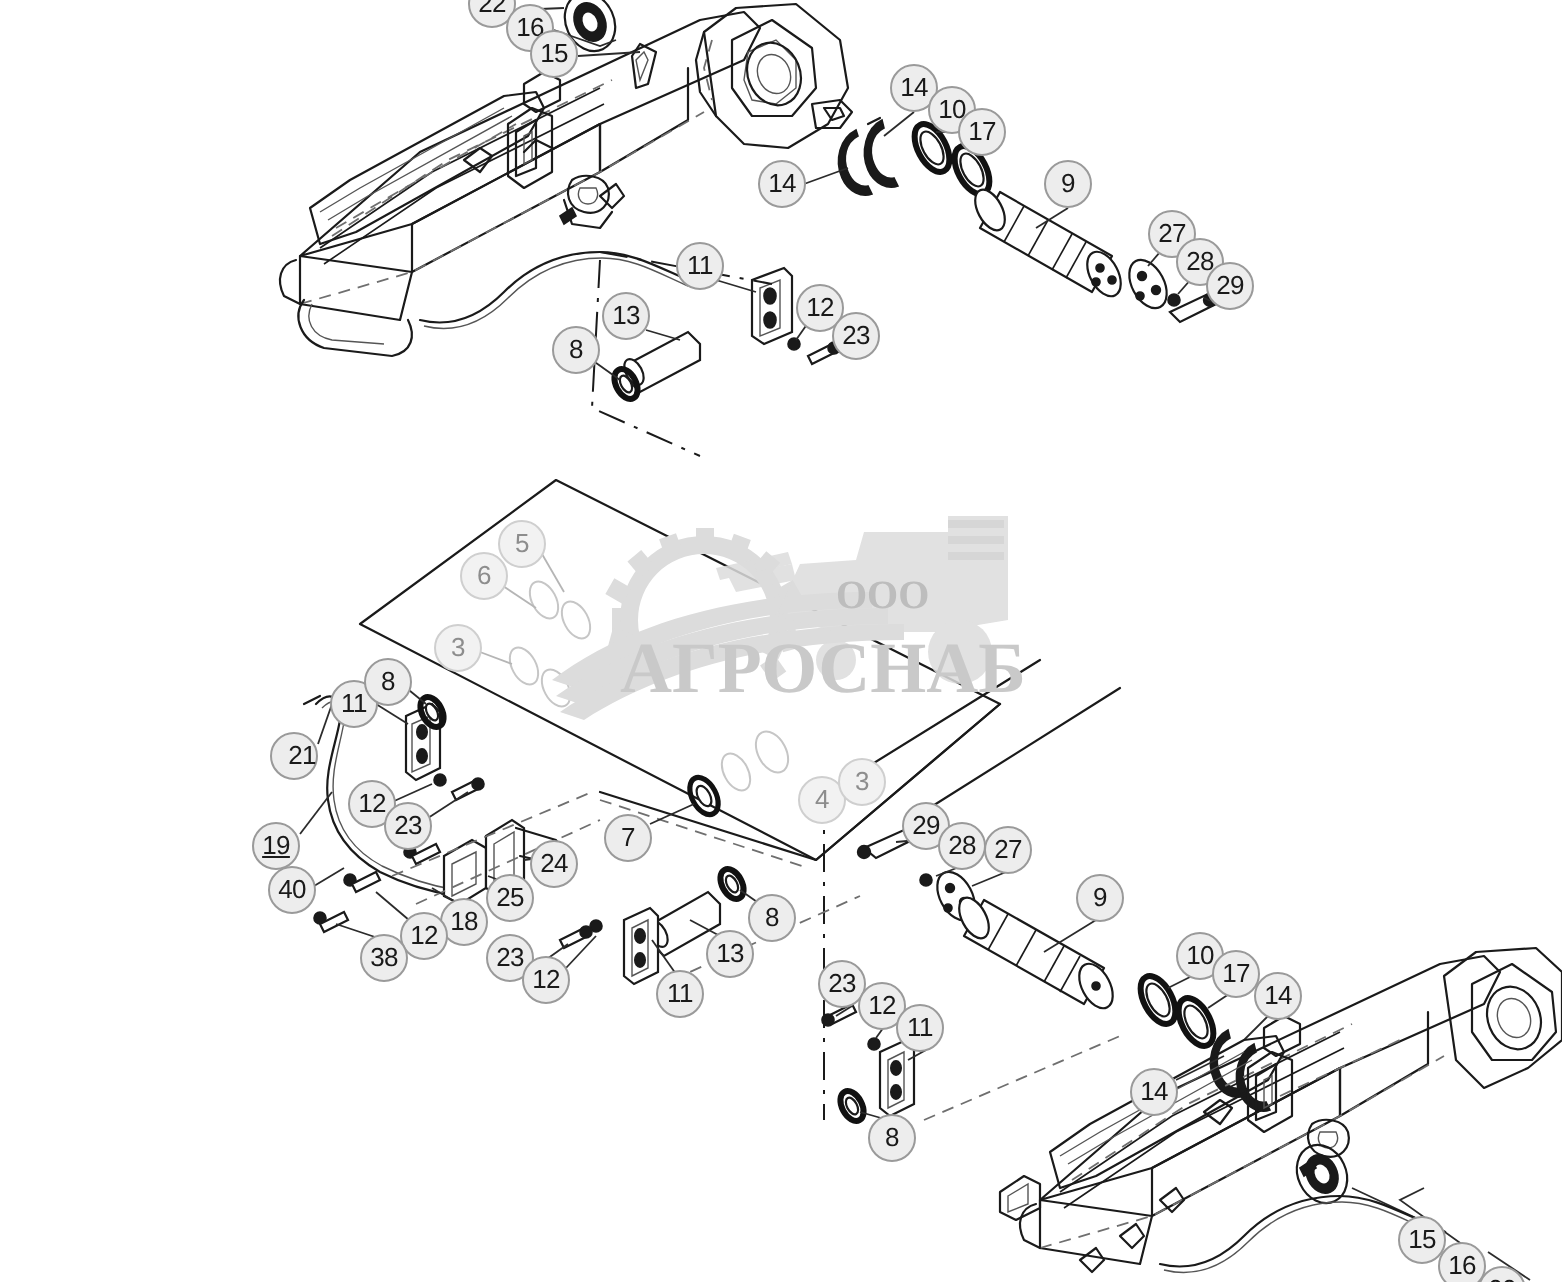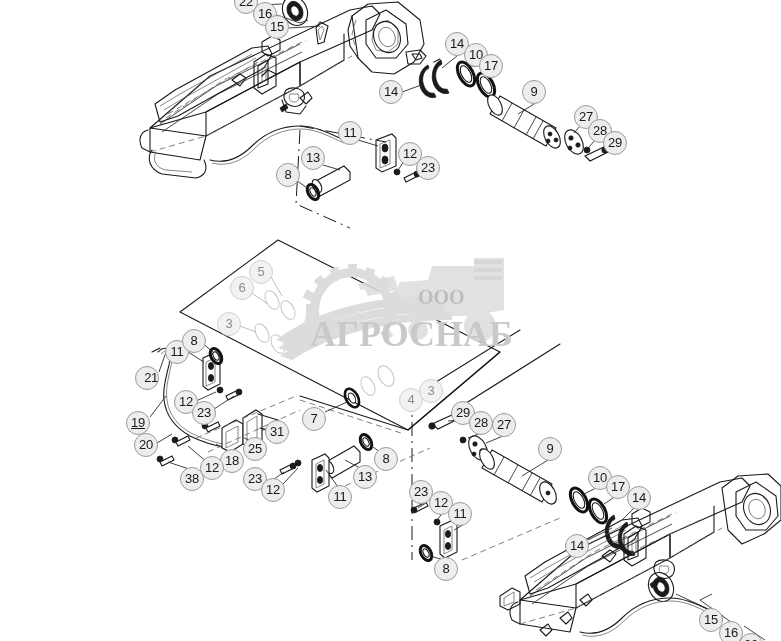--- a/index.html
+++ b/index.html
@@ -489,23 +489,23 @@
       <div class="callout" style="left: 288px; top: 175px;">8</div>
       <div class="callout faint" style="left: 261px; top: 272px;">5</div>
       <div class="callout faint" style="left: 242px; top: 288px;">6</div>
       <div class="callout faint" style="left: 229px; top: 324px;">3</div>
       <div class="callout" style="left: 177px; top: 352px;">11</div>
       <div class="callout" style="left: 194px; top: 341px;">8</div>
       <div class="callout" style="left: 147px; top: 378px; text-align: right;">21</div>
       <div class="callout" style="left: 186px; top: 402px;">12</div>
       <div class="callout" style="left: 204px; top: 413px;">23</div>
       <div class="callout" style="left: 138px; top: 423px; text-decoration: underline;">19</div>
-      <div class="callout" style="left: 146px; top: 445px;">20</div>
+      <div class="callout" style="left: 146px; top: 445px;">40</div>
       <div class="callout" style="left: 255px; top: 449px;">25</div>
-      <div class="callout" style="left: 277px; top: 432px;">31</div>
+      <div class="callout" style="left: 277px; top: 432px;">24</div>
       <div class="callout" style="left: 232px; top: 461px;">18</div>
       <div class="callout" style="left: 212px; top: 468px;">12</div>
       <div class="callout" style="left: 192px; top: 479px;">38</div>
       <div class="callout" style="left: 314px; top: 419px;">7</div>
       <div class="callout" style="left: 386px; top: 459px;">8</div>
       <div class="callout" style="left: 365px; top: 477px;">13</div>
       <div class="callout" style="left: 255px; top: 479px;">23</div>
       <div class="callout" style="left: 273px; top: 490px;">12</div>
       <div class="callout" style="left: 340px; top: 497px;">11</div>
       <div class="callout faint" style="left: 411px; top: 400px;">4</div>

